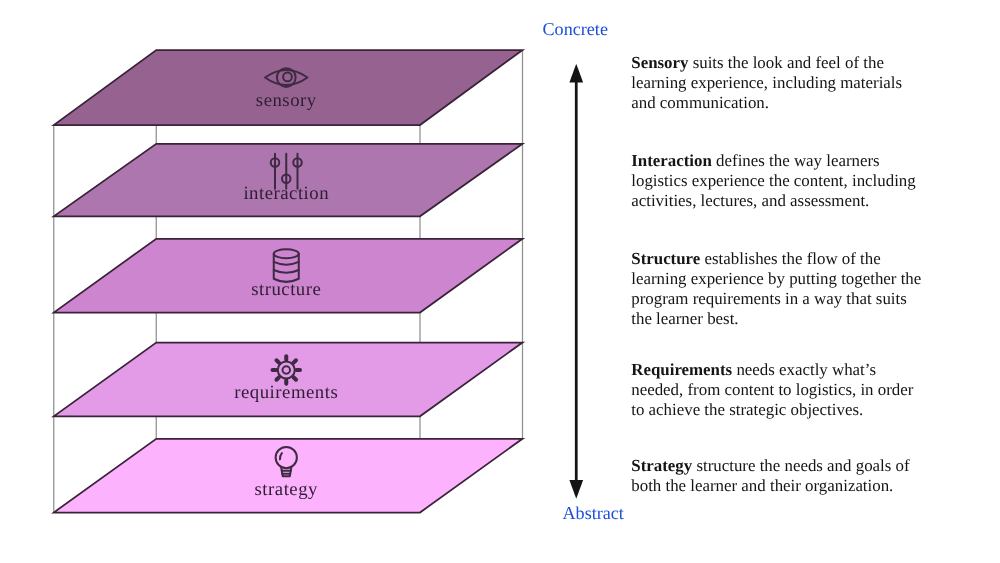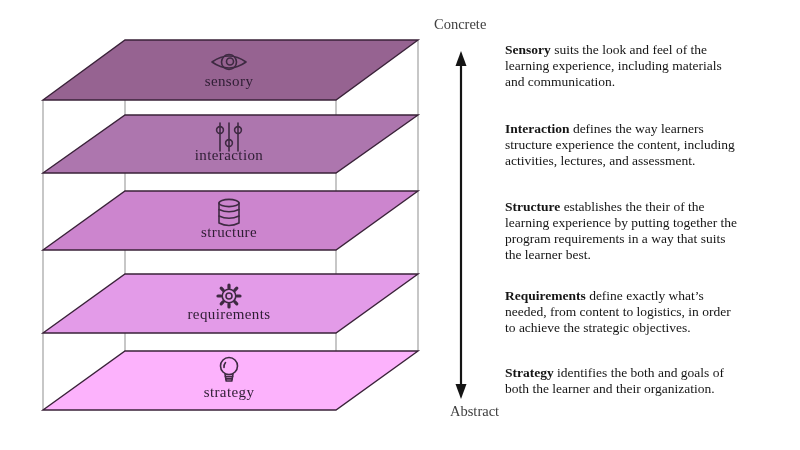--- a/index.html
+++ b/index.html
@@ -14,21 +14,21 @@
   .layer-poly{stroke:#3a2239;stroke-width:1.4;}
   .icon{stroke:#3e2a42;stroke-width:1.6;fill:none;stroke-linecap:round;stroke-linejoin:round;}
   .icon .tooth{stroke-width:3.2;}
   .arrow-line{stroke:#141414;stroke-width:2.2;}
   .arrow-head{fill:#141414;stroke:none;}
   .layer-label{
     position:absolute;width:172px;left:143px;text-align:center;
     font-size:15px;letter-spacing:.4px;color:#2e1d33;
   }
   .direction-label{
-    position:absolute;font-size:14.5px;color:#404040;text-align:center;
+    position:absolute;font-size:14.5px;color:#1d4ed8;text-align:center;
   }
   .desc{
     position:absolute;left:505px;width:300px;
     font-size:13.5px;line-height:16px;color:#151515;
   }
   .desc .term{font-weight:700;}
   .desc .desc-text{white-space:pre-line;}
 </style>
 </head>
 <body>
@@ -113,35 +113,35 @@
 
   <div class="desc" style="top:42px">
     <span class="term">Sensory</span>
     <span class="desc-text">suits the look and feel of the
 learning experience, including materials
 and communication.</span>
   </div>
   <div class="desc" style="top:121px">
     <span class="term">Interaction</span>
     <span class="desc-text">defines the way learners
-structure experience the content, including
+logistics experience the content, including
 activities, lectures, and assessment.</span>
   </div>
   <div class="desc" style="top:199px">
     <span class="term">Structure</span>
-    <span class="desc-text">establishes the their of the
+    <span class="desc-text">establishes the flow of the
 learning experience by putting together the
 program requirements in a way that suits
 the learner best.</span>
   </div>
   <div class="desc" style="top:288px">
     <span class="term">Requirements</span>
-    <span class="desc-text">define exactly what’s
+    <span class="desc-text">needs exactly what’s
 needed, from content to logistics, in order
 to achieve the strategic objectives.</span>
   </div>
   <div class="desc" style="top:365px">
     <span class="term">Strategy</span>
-    <span class="desc-text">identifies the both and goals of
+    <span class="desc-text">structure the needs and goals of
 both the learner and their organization.</span>
   </div>
 
 </div>
 
 </body></html>

